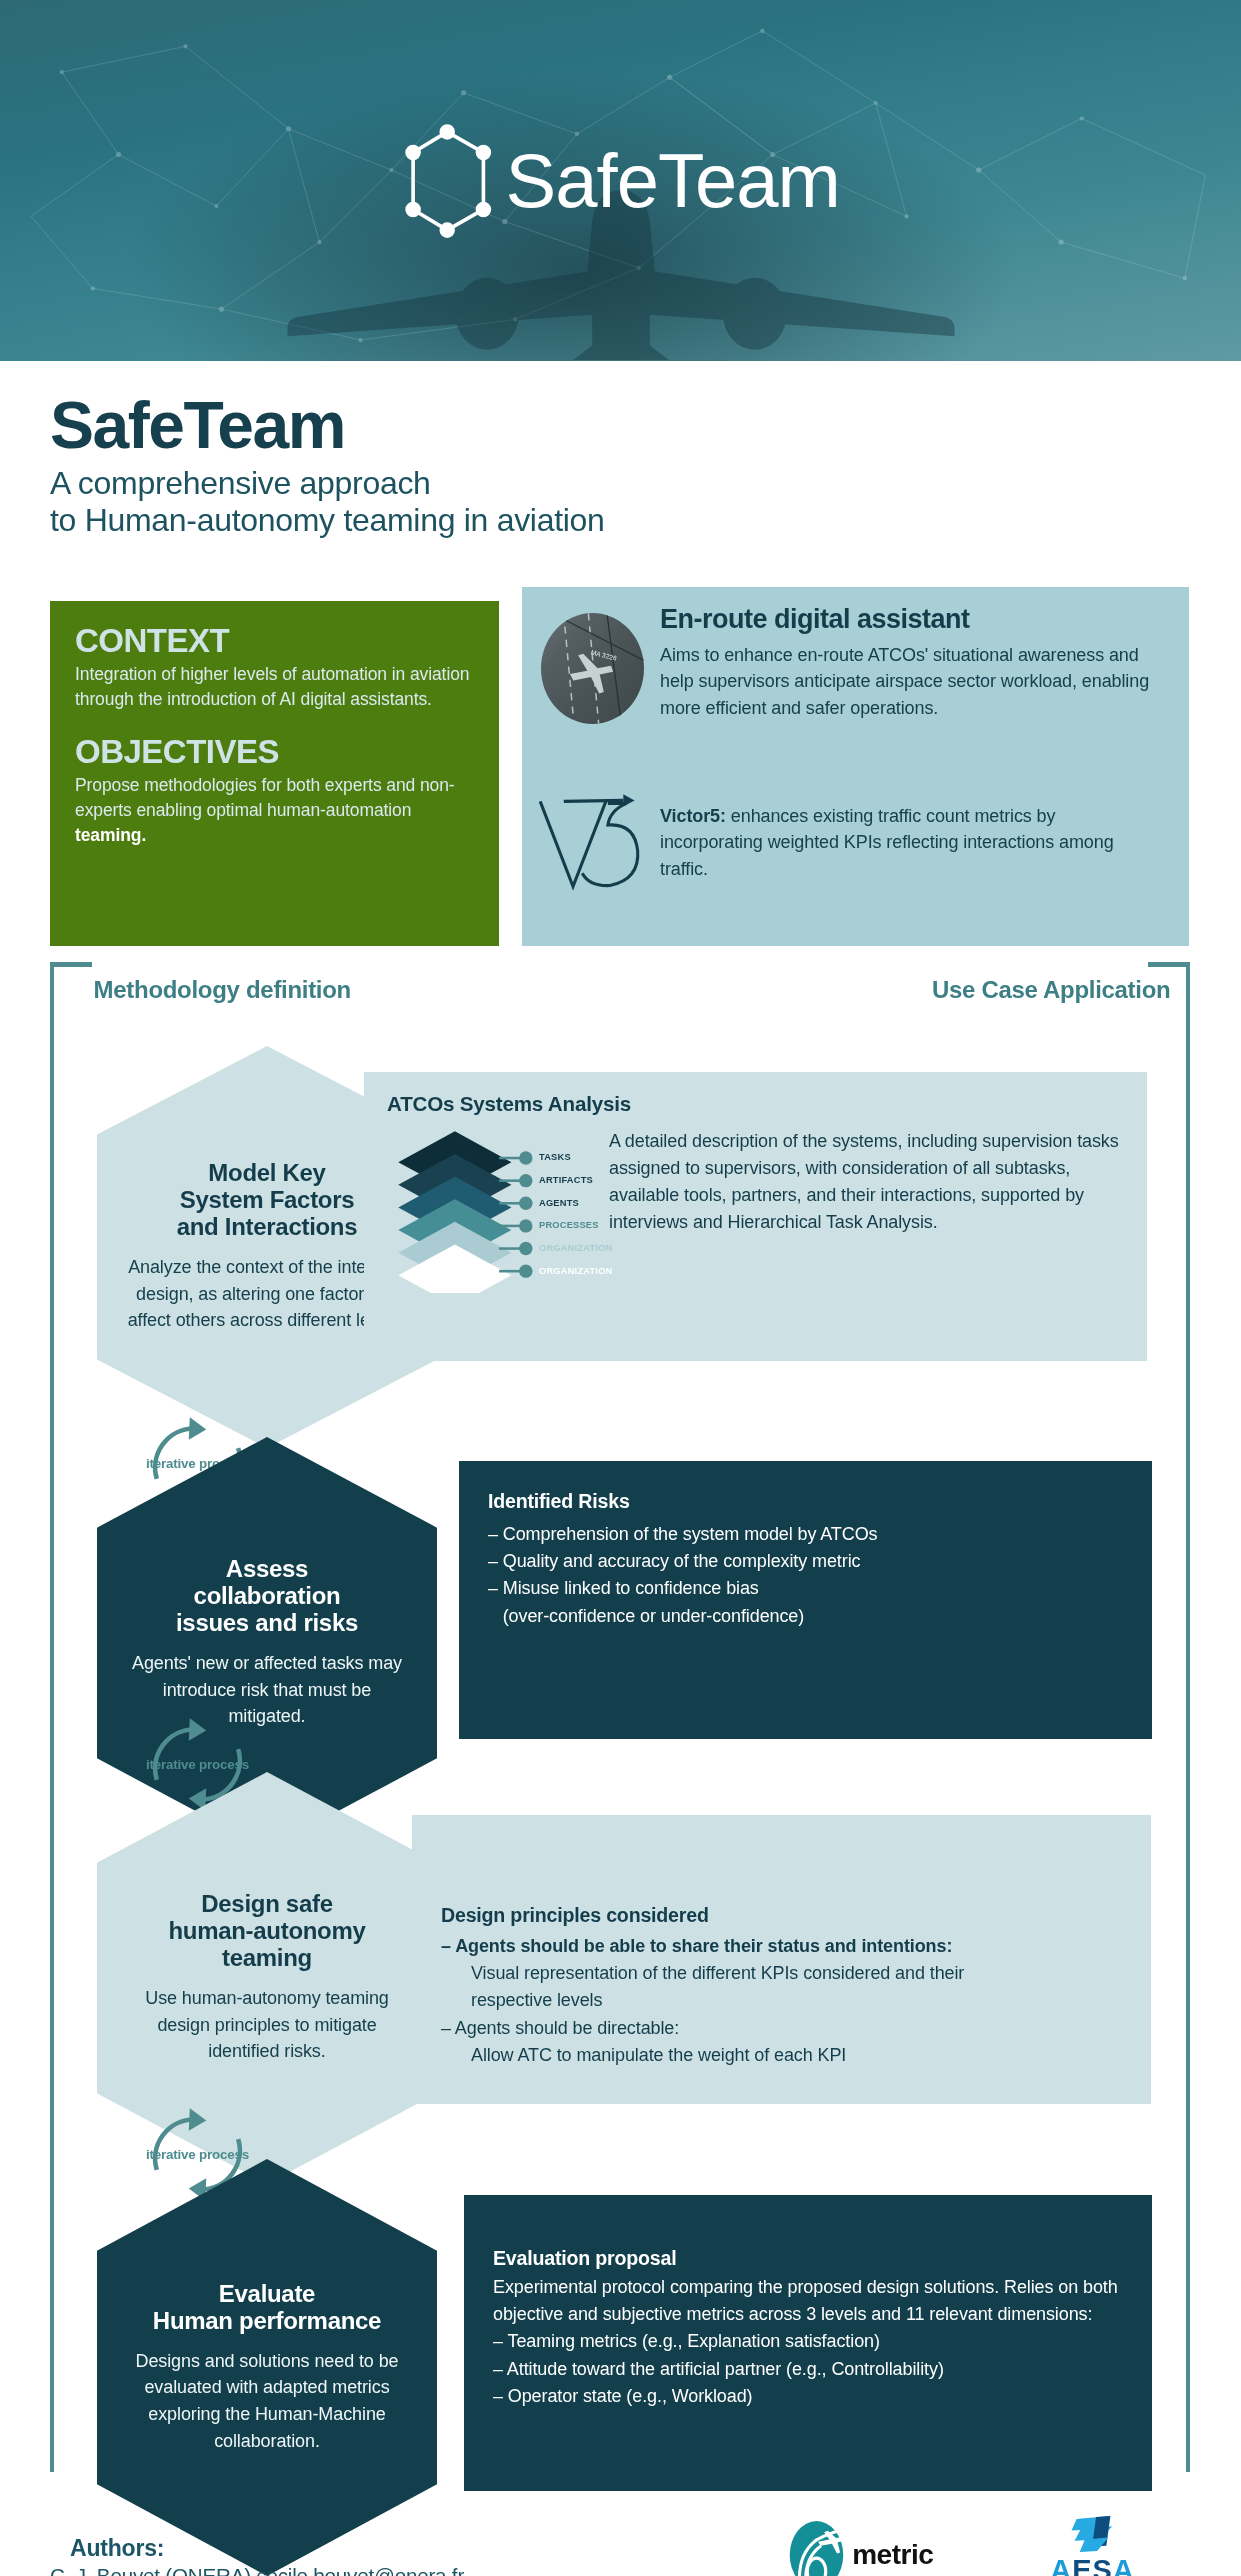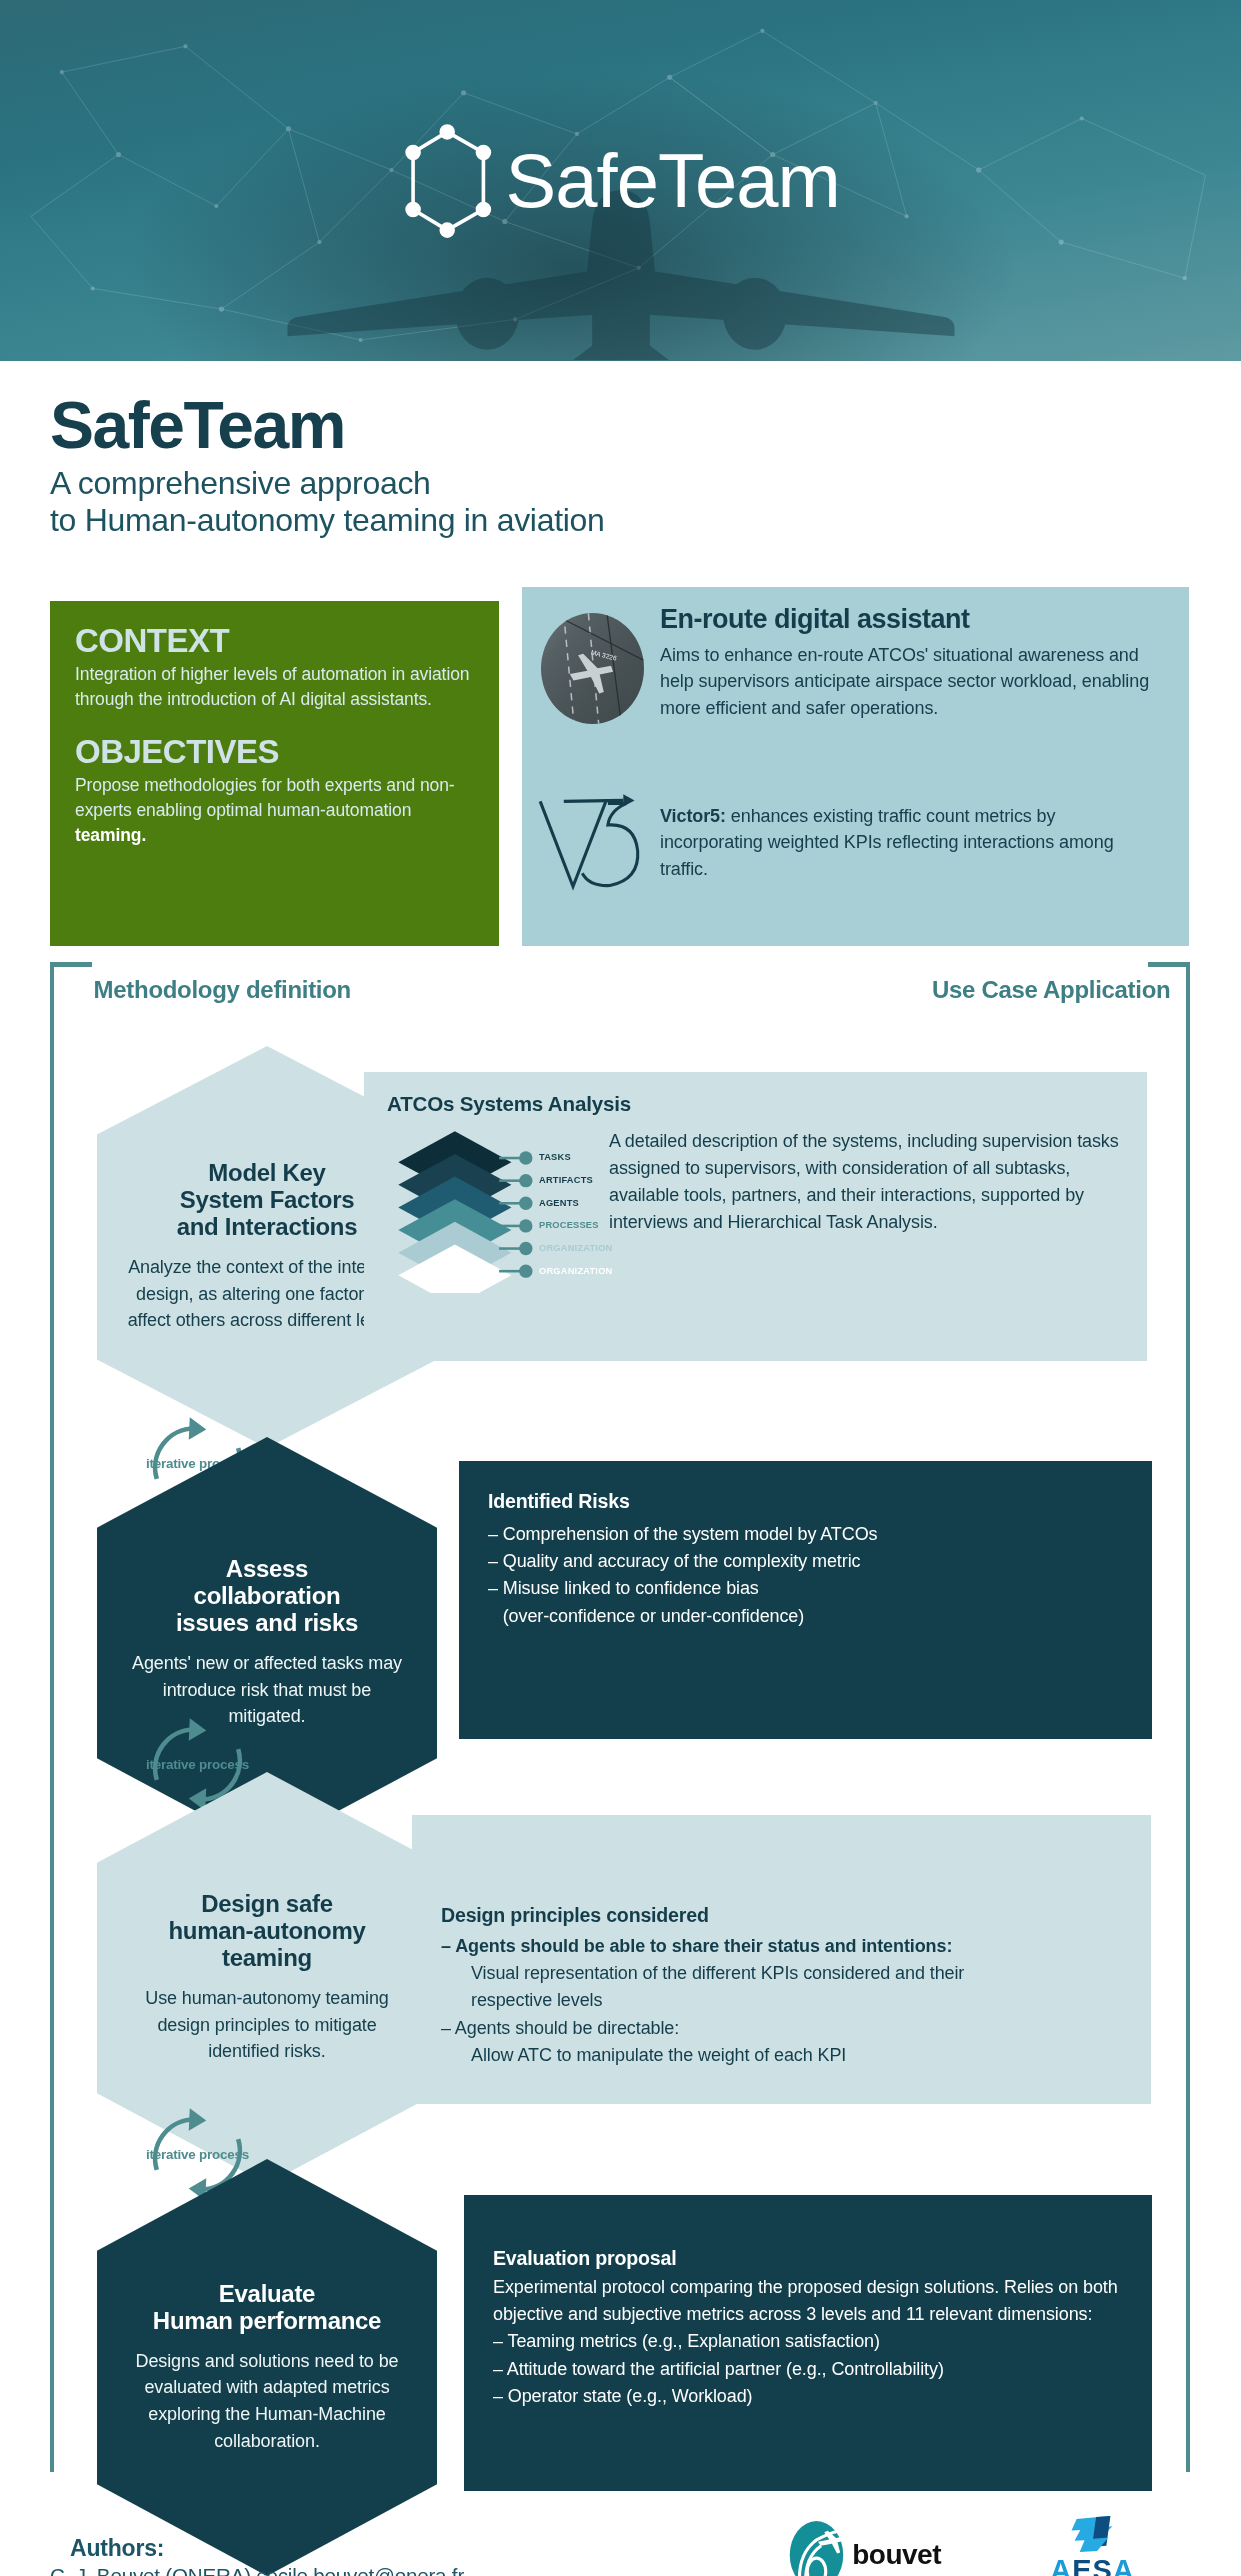--- a/index.html
+++ b/index.html
@@ -441,21 +441,21 @@
   <div class="logo-cell" id="logo-innaxis">
     <svg width="57" height="72" viewBox="0 0 110 140">
       <ellipse cx="55" cy="70" rx="52" ry="66" fill="#158f97"></ellipse>
       <g stroke="#ffffff" stroke-width="6" fill="none">
         <path d="M22 120 Q20 66 56 40 Q80 28 96 24"></path>
         <path d="M34 124 Q32 74 64 52"></path>
         <ellipse cx="55" cy="102" rx="18" ry="26"></ellipse>
       </g>
       <path d="M58 44 l22 -4 l-10 -14 l7 -3 l16 14 l16 -3 l3 8 l-16 3 l5 20 l-6 2 l-10 -19 l-22 4 z" fill="#ffffff"></path>
     </svg>
-    <span class="txt">bouvet</span>
+    <span class="txt">metric</span>
   </div>
 
   <div class="logo-cell" id="logo-aesa">
     <svg width="67" height="42" viewBox="0 0 130 82" style="display:block;margin:0 auto;">
       <path d="M34 10 L98 4 L70 30 L24 32 Z" fill="#27a9e1"></path>
       <path d="M42 30 L104 24 L78 50 L30 52 Z" fill="#27a9e1"></path>
       <path d="M72 6 L100 4 L92 62 L64 64 Z" fill="#0d4d80"></path>
       <path d="M50 50 L96 46 L74 72 L40 74 Z" fill="#27a9e1"></path>
     </svg>
     <div class="a1"><span>A</span><span class="dk">ES</span><span>A</span></div>

